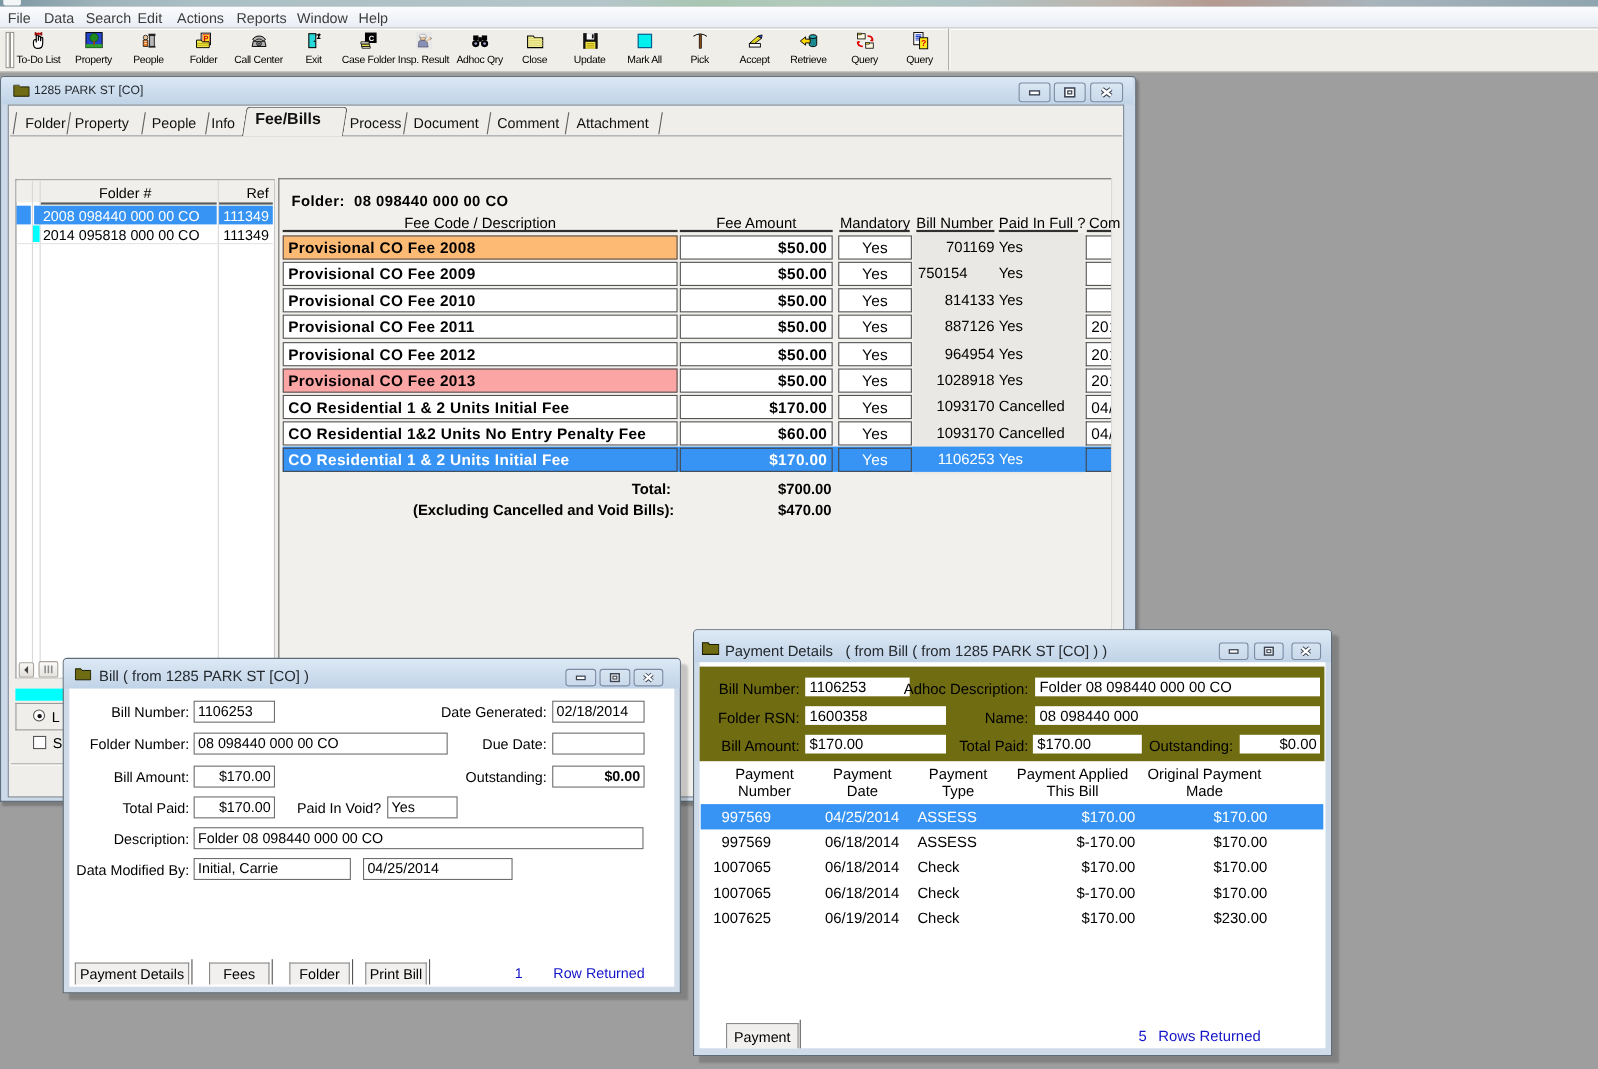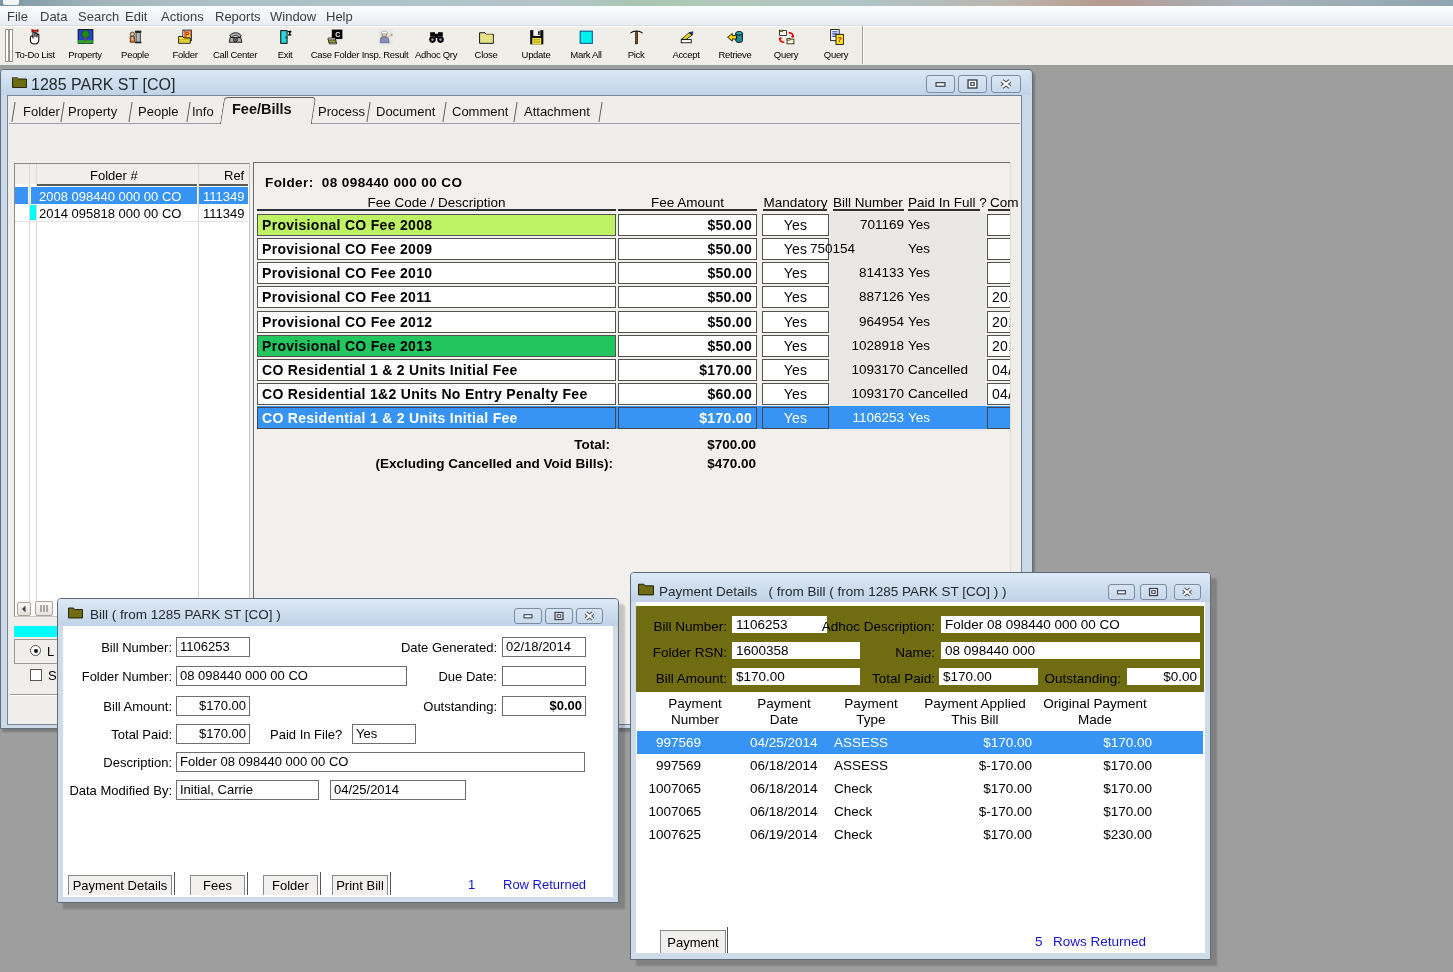--- a/index.html
+++ b/index.html
@@ -206,21 +206,21 @@
 
 <div class="a" style="left:0;top:69px;width:1031px;height:658px;background:#ccd9e8;border:1px solid #62707c;border-radius:4px 4px 0 0;box-shadow:2px 3px 2px rgba(0,0,0,.22)"></div>
 <div class="a" style="left:1px;top:70px;width:1029px;height:25px;background:linear-gradient(#dce8f4,#bfd3e7);border-radius:3px 3px 0 0"></div>
 
 <div class="a" style="left:7px;top:95px;width:1013px;height:628px;background:#f0eeea;border:1px solid #788594"></div>
 <div id="titlebar-main">
 <svg class="a" style="left:12px;top:74px" width="15" height="15" viewBox="0 0 15 13">
       <path d="M.5 2.5 h5 l1 1.5 h8 v8.5 h-14 z" fill="#6f6b12" stroke="#1a1a00" stroke-width=".9"></path>
       <path d="M.5 2.5 h5 l1 1.5" fill="none" stroke="#fff" stroke-width=".6" opacity=".5"></path>
     </svg>
-<span class="a tt" style="left:31px;top:76px;font-size:16px;color:#24292e">1285 PARK ST [CO]</span>
+<span class="a tt" style="left:31px;top:76px;font-size:11px;color:#24292e">1285 PARK ST [CO]</span>
 </div>
 <div id="mainbtns">
 <div class="wbtn" style="left:926px;top:75px">
       <svg viewBox="0 0 29 18">
         <rect x="9.5" y="7.5" width="10" height="4" fill="#fff" stroke="#3c4454" stroke-width="1.4"></rect>
       </svg>
     </div>
 <div class="wbtn" style="left:958px;top:75px">
       <svg viewBox="0 0 29 18">
         <rect x="9.5" y="4.5" width="10" height="9" fill="#fff" stroke="#3c4454" stroke-width="1.6"></rect>
@@ -287,51 +287,51 @@
 <div class="a" style="left:762px;top:195px;width:67px;text-align:center">Mandatory</div>
 <span class="a" style="left:833px;top:195px">Bill Number</span>
 <span class="a" style="left:908px;top:195px">Paid In Full ?</span>
 <span class="a" style="left:990px;top:195px">Com</span>
 <div class="a" style="left:257px;top:209px;width:359px;height:2px;background:#303030"></div>
 <div class="a" style="left:618px;top:209px;width:139px;height:2px;background:#303030"></div>
 <div class="a" style="left:763px;top:209px;width:64px;height:2px;background:#303030"></div>
 <div class="a" style="left:833px;top:209px;width:71px;height:2px;background:#303030"></div>
 <div class="a" style="left:908px;top:209px;width:72px;height:2px;background:#303030"></div>
 <div class="a" style="left:988px;top:209px;width:22px;height:2px;background:#303030"></div>
-<div class="frow" style="left:257px;top:214px;width:359px;height:22px;border-color:#525252;background:#bef264;">Provisional CO Fee 2008</div>
+<div class="frow" style="left:257px;top:214px;width:359px;height:22px;border-color:#525252;background:#fdba74;">Provisional CO Fee 2008</div>
 <div class="frow" style="left:618px;top:214px;width:139px;height:22px;text-align:right;border-color:#525252;background:#fff;">$50.00</div>
 <div class="frow" style="left:762px;top:214px;width:67px;height:22px;text-align:center;font-weight:normal;border-color:#525252;background:#fff;">Yes</div>
 <div class="a" style="left:810px;top:217px;width:94px;text-align:right;font-weight:normal;">701169</div>
 <div class="a" style="left:908px;top:217px;font-weight:normal;">Yes</div>
 <div class="frow" style="left:987px;top:214px;width:23px;height:22px;font-weight:normal;border-color:#525252;background:#fff;border-right:none;"></div>
 <div class="frow" style="left:257px;top:238px;width:359px;height:22px;border-color:#525252;background:#fff;">Provisional CO Fee 2009</div>
 <div class="frow" style="left:618px;top:238px;width:139px;height:22px;text-align:right;border-color:#525252;background:#fff;">$50.00</div>
 <div class="frow" style="left:762px;top:238px;width:67px;height:22px;text-align:center;font-weight:normal;border-color:#525252;background:#fff;">Yes</div>
-<div class="a" style="left:810px;top:241px;width:94px;text-align:left;font-weight:normal;">750154</div>
+<div class="a" style="left:810px;top:241px;width:94px;text-align:center;font-weight:normal;">750154</div>
 <div class="a" style="left:908px;top:241px;font-weight:normal;">Yes</div>
 <div class="frow" style="left:987px;top:238px;width:23px;height:22px;font-weight:normal;border-color:#525252;background:#fff;border-right:none;"></div>
 <div class="frow" style="left:257px;top:262px;width:359px;height:22px;border-color:#525252;background:#fff;">Provisional CO Fee 2010</div>
 <div class="frow" style="left:618px;top:262px;width:139px;height:22px;text-align:right;border-color:#525252;background:#fff;">$50.00</div>
 <div class="frow" style="left:762px;top:262px;width:67px;height:22px;text-align:center;font-weight:normal;border-color:#525252;background:#fff;">Yes</div>
 <div class="a" style="left:810px;top:265px;width:94px;text-align:right;font-weight:normal;">814133</div>
 <div class="a" style="left:908px;top:265px;font-weight:normal;">Yes</div>
 <div class="frow" style="left:987px;top:262px;width:23px;height:22px;font-weight:normal;border-color:#525252;background:#fff;border-right:none;"></div>
 <div class="frow" style="left:257px;top:286px;width:359px;height:22px;border-color:#525252;background:#fff;">Provisional CO Fee 2011</div>
 <div class="frow" style="left:618px;top:286px;width:139px;height:22px;text-align:right;border-color:#525252;background:#fff;">$50.00</div>
 <div class="frow" style="left:762px;top:286px;width:67px;height:22px;text-align:center;font-weight:normal;border-color:#525252;background:#fff;">Yes</div>
 <div class="a" style="left:810px;top:289px;width:94px;text-align:right;font-weight:normal;">887126</div>
 <div class="a" style="left:908px;top:289px;font-weight:normal;">Yes</div>
 <div class="frow" style="left:987px;top:286px;width:23px;height:22px;font-weight:normal;border-color:#525252;background:#fff;border-right:none;">2011</div>
 <div class="frow" style="left:257px;top:311px;width:359px;height:22px;border-color:#525252;background:#fff;">Provisional CO Fee 2012</div>
 <div class="frow" style="left:618px;top:311px;width:139px;height:22px;text-align:right;border-color:#525252;background:#fff;">$50.00</div>
 <div class="frow" style="left:762px;top:311px;width:67px;height:22px;text-align:center;font-weight:normal;border-color:#525252;background:#fff;">Yes</div>
 <div class="a" style="left:810px;top:314px;width:94px;text-align:right;font-weight:normal;">964954</div>
 <div class="a" style="left:908px;top:314px;font-weight:normal;">Yes</div>
 <div class="frow" style="left:987px;top:311px;width:23px;height:22px;font-weight:normal;border-color:#525252;background:#fff;border-right:none;">2012</div>
-<div class="frow" style="left:257px;top:335px;width:359px;height:22px;border-color:#525252;background:#22c55e;">Provisional CO Fee 2013</div>
+<div class="frow" style="left:257px;top:335px;width:359px;height:22px;border-color:#525252;background:#fca5a5;">Provisional CO Fee 2013</div>
 <div class="frow" style="left:618px;top:335px;width:139px;height:22px;text-align:right;border-color:#525252;background:#fff;">$50.00</div>
 <div class="frow" style="left:762px;top:335px;width:67px;height:22px;text-align:center;font-weight:normal;border-color:#525252;background:#fff;">Yes</div>
 <div class="a" style="left:810px;top:338px;width:94px;text-align:right;font-weight:normal;">1028918</div>
 <div class="a" style="left:908px;top:338px;font-weight:normal;">Yes</div>
 <div class="frow" style="left:987px;top:335px;width:23px;height:22px;font-weight:normal;border-color:#525252;background:#fff;border-right:none;">2013</div>
 <div class="frow" style="left:257px;top:359px;width:359px;height:22px;border-color:#525252;background:#fff;">CO Residential 1 &amp; 2 Units Initial Fee</div>
 <div class="frow" style="left:618px;top:359px;width:139px;height:22px;text-align:right;border-color:#525252;background:#fff;">$170.00</div>
 <div class="frow" style="left:762px;top:359px;width:67px;height:22px;text-align:center;font-weight:normal;border-color:#525252;background:#fff;">Yes</div>
 <div class="a" style="left:810px;top:362px;width:94px;text-align:right;font-weight:normal;">1093170</div>
 <div class="a" style="left:908px;top:362px;font-weight:normal;">Cancelled</div>
@@ -404,21 +404,21 @@
 <div class="lbl" style="left:60px;top:669px;width:112px">Folder Number:</div>
 <div class="fld" style="left:176px;top:666px;width:231px;height:20px">08 098440 000 00 CO</div>
 <div class="lbl" style="left:380px;top:669px;width:117px">Due Date:</div>
 <div class="fld" style="left:502px;top:666px;width:84px;height:20px"></div>
 <div class="lbl" style="left:60px;top:699px;width:112px">Bill Amount:</div>
 <div class="fld" style="left:176px;top:696px;width:74px;height:20px;text-align:right">$170.00</div>
 <div class="lbl" style="left:380px;top:699px;width:117px">Outstanding:</div>
 <div class="fld" style="left:502px;top:696px;width:84px;height:20px;text-align:right;font-weight:bold">$0.00</div>
 <div class="lbl" style="left:60px;top:727px;width:112px">Total Paid:</div>
 <div class="fld" style="left:176px;top:724px;width:74px;height:20px;text-align:right">$170.00</div>
-<span class="a" style="left:270px;top:727px">Paid In File?</span>
+<span class="a" style="left:270px;top:727px">Paid In Void?</span>
 <div class="fld" style="left:352px;top:724px;width:64px;height:20px">Yes</div>
 <div class="lbl" style="left:60px;top:755px;width:112px">Description:</div>
 <div class="fld" style="left:176px;top:752px;width:409px;height:20px">Folder 08 098440 000 00 CO</div>
 <div class="lbl" style="left:29px;top:783px;width:143px">Data Modified By:</div>
 <div class="fld" style="left:176px;top:780px;width:143px;height:20px">Initial, Carrie</div>
 <div class="fld" style="left:330px;top:780px;width:136px;height:20px">04/25/2014</div>
 <div class="btab" style="left:68px;top:875px;width:104px">Payment Details</div>
 <div class="btab" style="left:190px;top:875px;width:55px">Fees</div>
 <div class="btab" style="left:263px;top:875px;width:55px">Folder</div>
 <div class="btab" style="left:332px;top:875px;width:56px">Print Bill</div>

